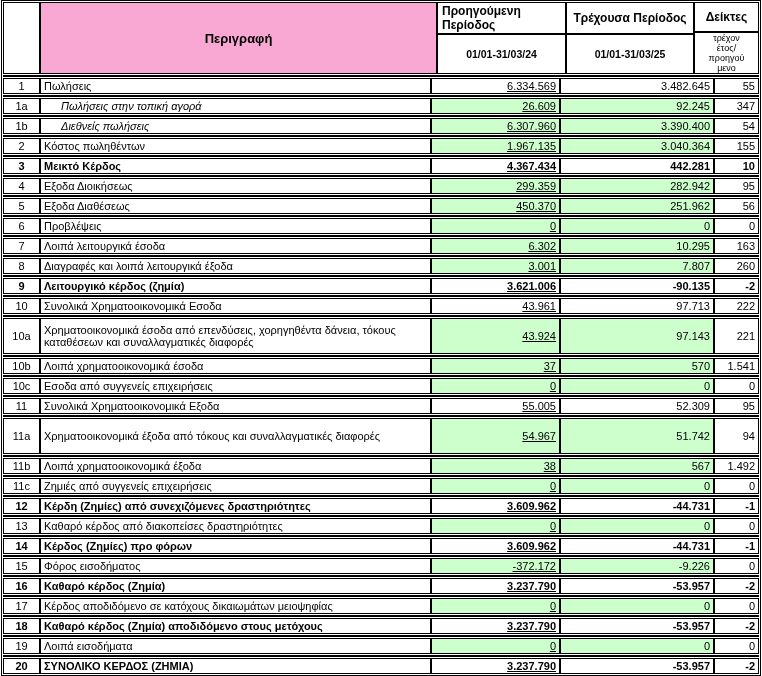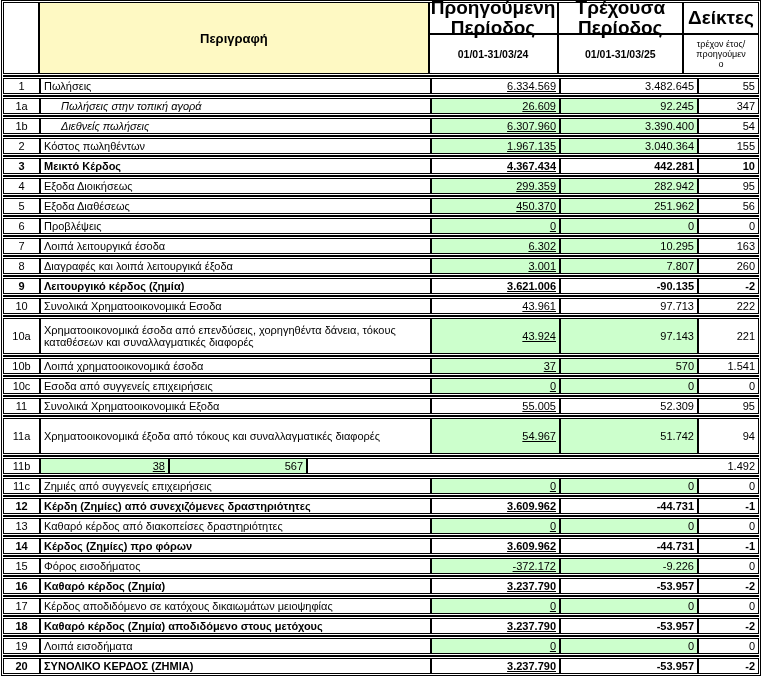--- a/index.html
+++ b/index.html
@@ -17,31 +17,31 @@
   }
   
   .header-row {
     display: flex; gap: 2px;
     background: #000;
     border: 1px solid #000;
     height: 72px;
   }
   .h-num { width: 35px; background: #fff; }
   .h-desc {
-    width: 395px; background: #fef9c3;
+    width: 395px; background: #f9a8d4;
     display: flex; align-items: center; justify-content: center;
     font-weight: bold; font-size: 13px;
   }
   .h-col { display: flex; flex-direction: column; background: #fff; }
   .h-col.prev { width: 127px; }
   .h-col.cur  { width: 126px; }
   .h-col.idx  { flex: 1; }
   .h-title {
     height: 30px; display: flex; align-items: center; justify-content: center;
-    text-align: center; font-weight: bold; font-size: 19px; line-height: 20px;
+    text-align: left; font-weight: bold; font-size: 12px; line-height: 14px;
     padding: 0 4px;
   }
   .h-divider { height: 2px; background: #000; }
   .h-date {
     flex: 1; display: flex; align-items: center; justify-content: center;
     font-weight: bold; font-size: 10.5px;
   }
   .h-sub {
     flex: 1; display: flex; align-items: center; justify-content: center;
     text-align: center; font-weight: normal; font-size: 9px; line-height: 10px;
@@ -59,21 +59,21 @@
   .row.tall { height: 36px; }
   .cell {
     background: #fff;
     display: flex; align-items: center;
     font-size: 11px; line-height: 12px;
     overflow: hidden;
   }
   .c-num  { width: 35px;  justify-content: center; }
   .c-desc { width: 389px; padding-left: 3px; }
   .c-prev { width: 127px; justify-content: flex-end; padding-right: 3px; text-decoration: underline; }
-  .c-cur  { width: 136px; justify-content: flex-end; padding-right: 3px; }
+  .c-cur  { width: 152px; justify-content: flex-end; padding-right: 3px; }
   .c-idx  { flex: 1;      justify-content: flex-end; padding-right: 3px; }
   .row.green .c-prev, .row.green .c-cur { background: #ccffcc; text-align: right; }
   .row.bold .cell { font-weight: bold; }
   .row.italic .c-desc { font-style: italic; padding-left: 20px; }
 </style>
 </head>
 <body>
 
 <div class="table-wrap">
 
@@ -230,20 +230,21 @@
       <div class="row green tall">
         <div class="cell c-num">11a</div>
         <div class="cell c-desc">Χρηματοοικονομικά έξοδα από τόκους και συναλλαγματικές διαφορές</div>
         <div class="cell c-prev">54.967</div>
         <div class="cell c-cur">51.742</div>
         <div class="cell c-idx">94</div>
       </div>
       <div class="sep"></div>
       <div class="row green">
         <div class="cell c-num">11b</div>
+        <div class="cell c-desc">Λοιπά χρηματοοικονομικά έξοδα</div>
         <div class="cell c-prev">38</div>
         <div class="cell c-cur">567</div>
         <div class="cell c-idx">1.492</div>
       </div>
       <div class="sep"></div>
       <div class="row green">
         <div class="cell c-num">11c</div>
         <div class="cell c-desc">Ζημιές από συγγενείς επιχειρήσεις</div>
         <div class="cell c-prev">0</div>
         <div class="cell c-cur">0</div>

